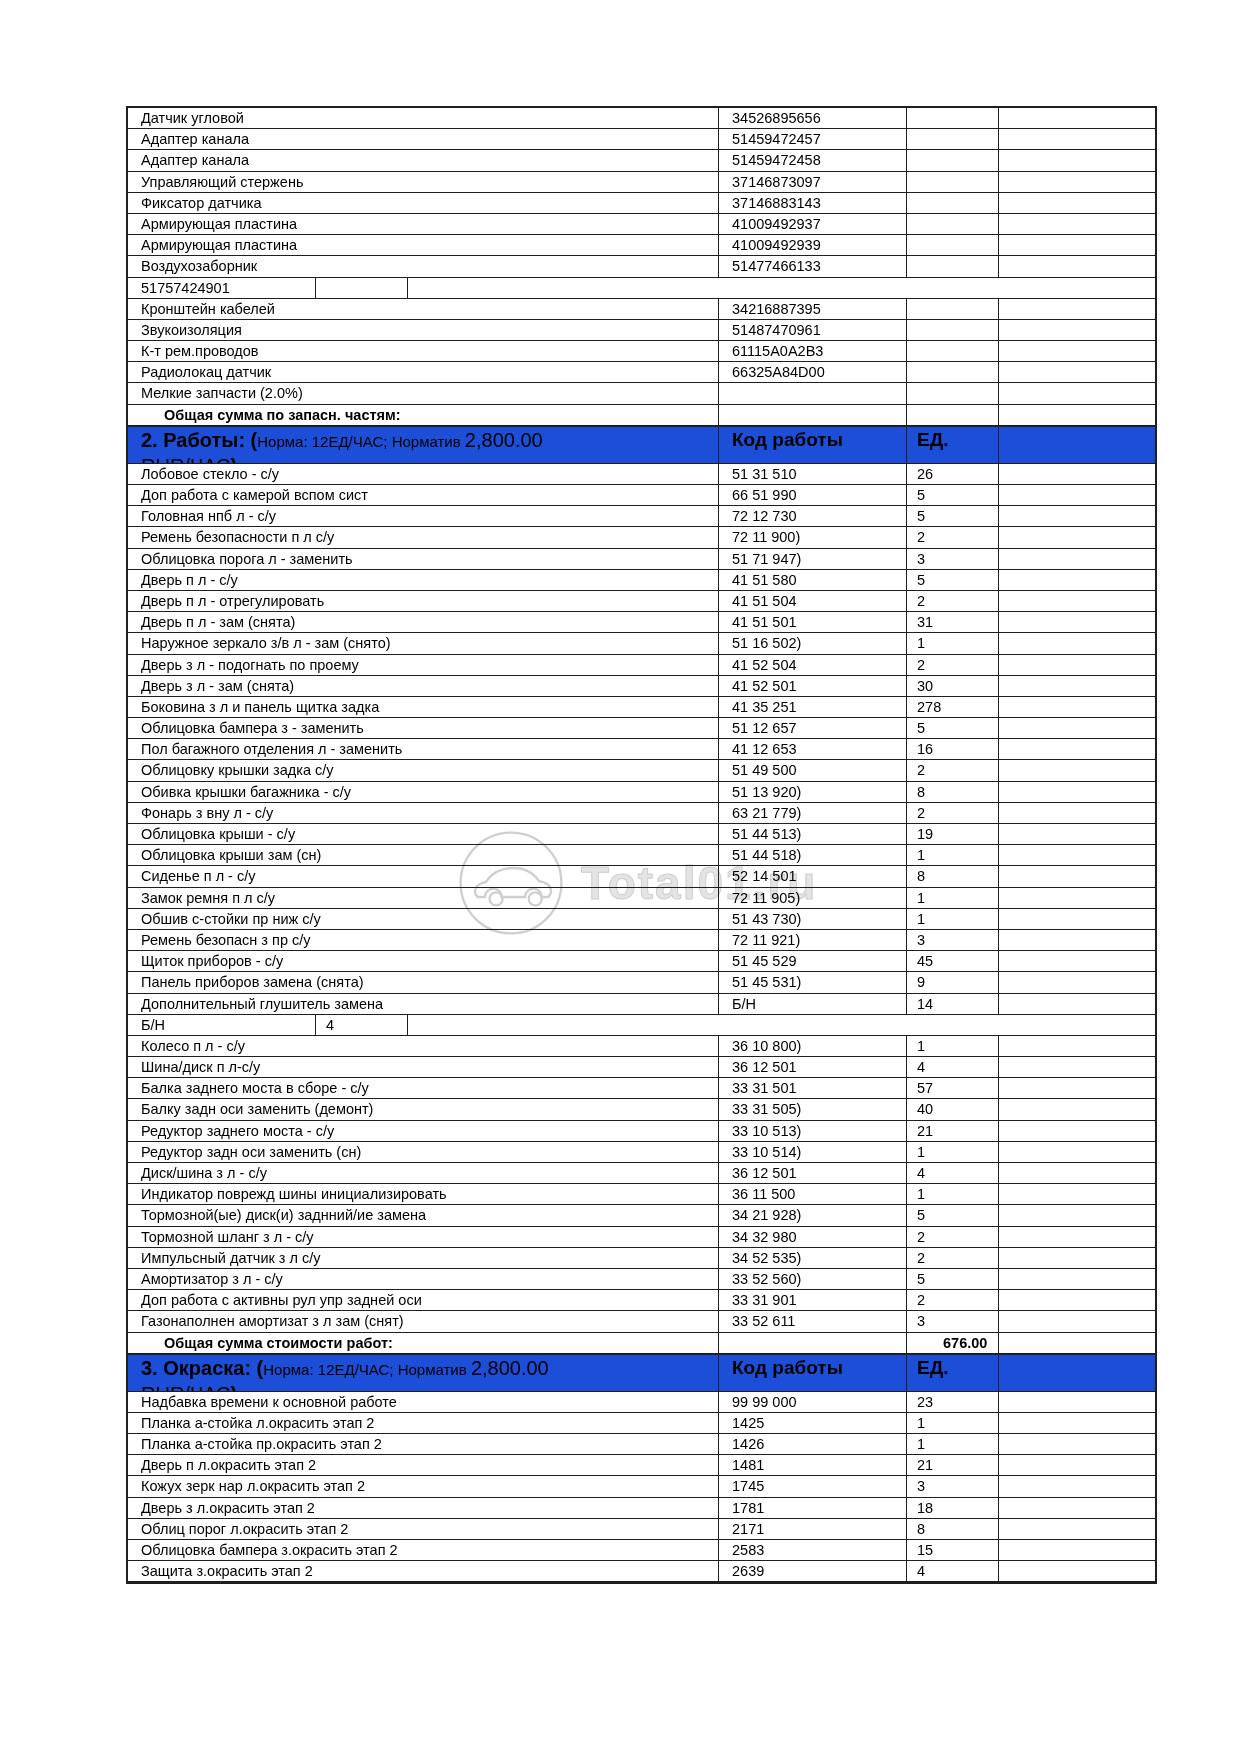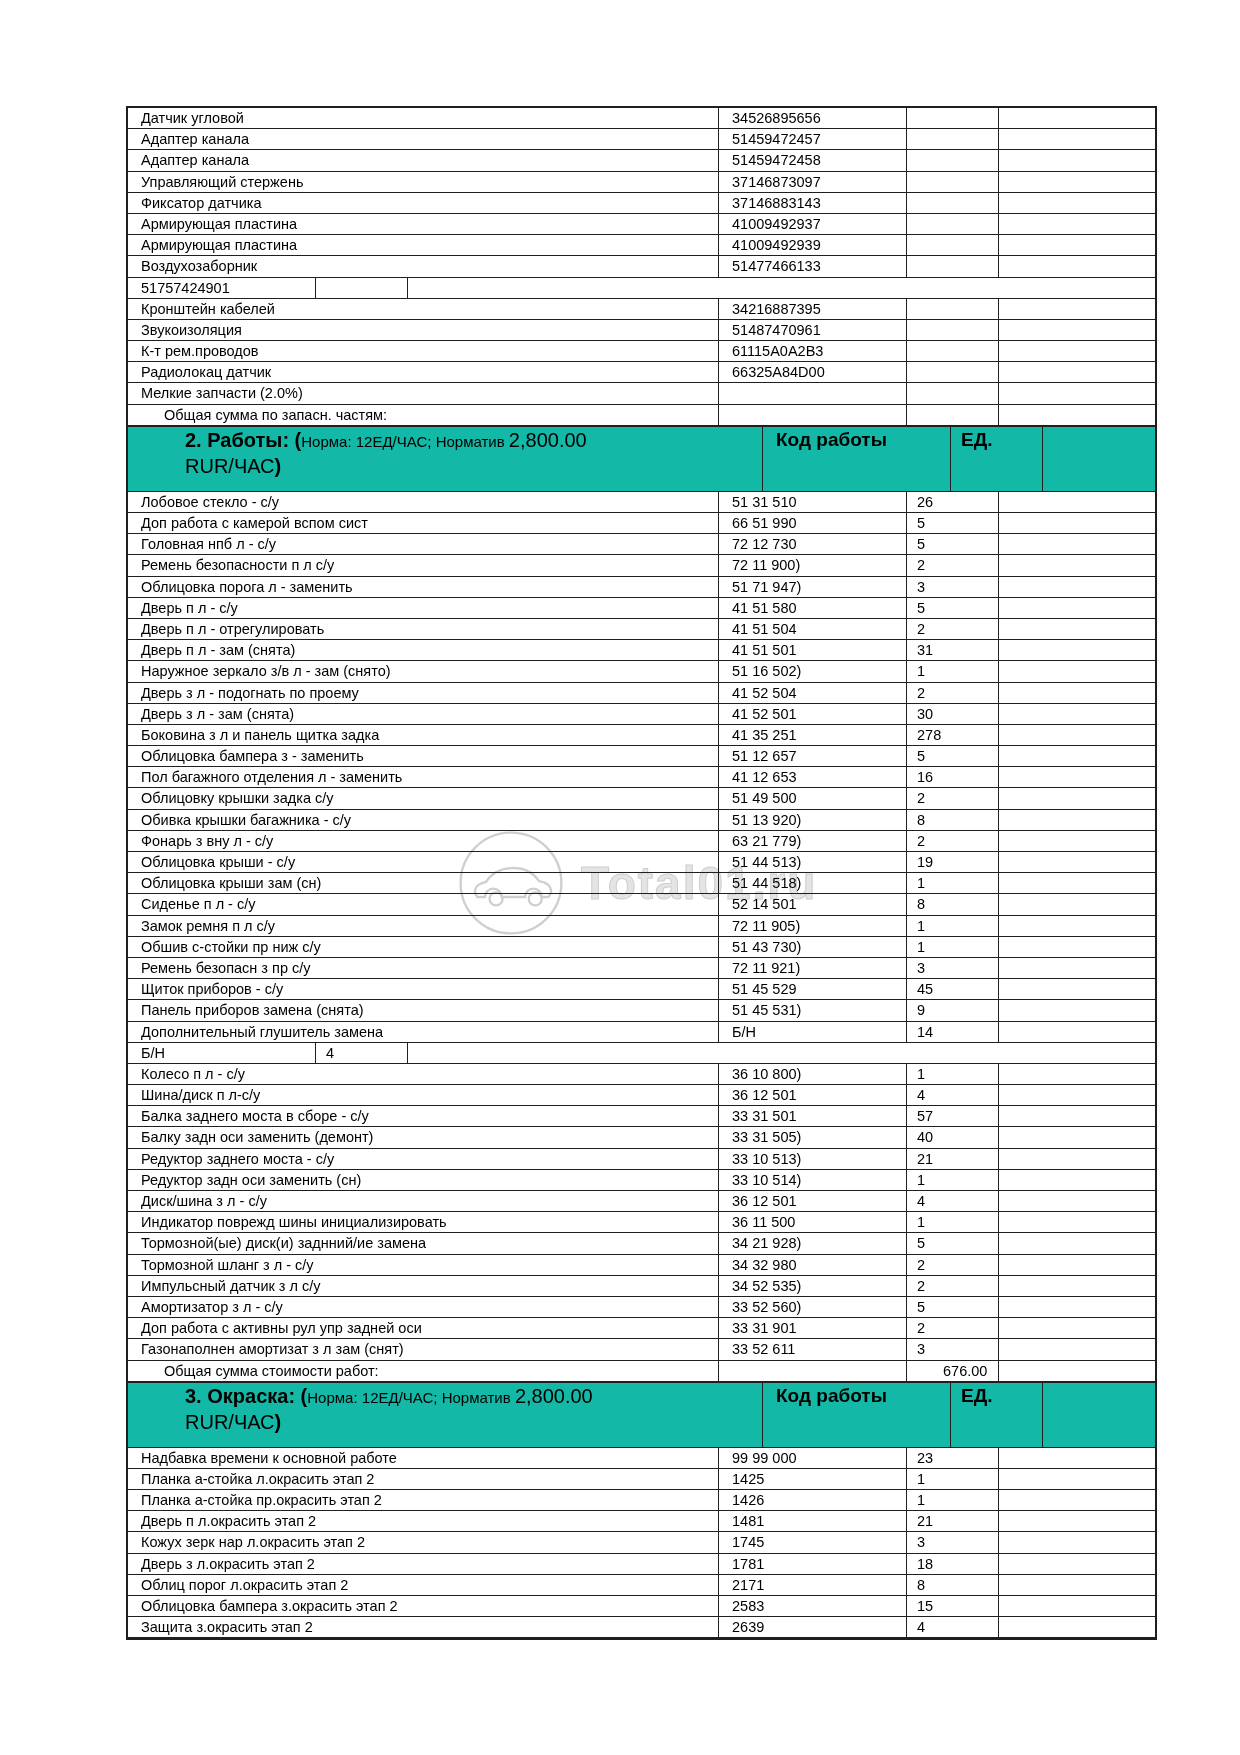--- a/index.html
+++ b/index.html
@@ -32,23 +32,23 @@
   .tr{display:flex;height:21.2px;border-bottom:1px solid #1f1f1f;box-sizing:border-box;background:transparent;}
   .td{
     box-sizing:border-box;padding:0 6px 0 13px;
     font-size:14.5px;line-height:20px;white-space:nowrap;overflow:hidden;
   }
   .c-name{width:591px;border-right:1px solid #1f1f1f;}
   .c-code{width:188px;border-right:1px solid #1f1f1f;}
   .c-unit{width:92px;border-right:1px solid #1f1f1f;padding-left:10px;}
   .c-extra{flex:1;}
 
-  .total-row .c-name,.total-row .c-unit{font-weight:400;padding-left:36px;}
-
-  .section-header{height:66px;background:#14b8a6;border-top:1px solid #1f1f1f;padding-left:44px;}
+  .total-row .c-name,.total-row .c-unit{font-weight:700;padding-left:36px;}
+
+  .section-header{height:38px;background:#1d4ed8;border-top:1px solid #1f1f1f;}
   .section-header .td{white-space:normal;line-height:24px;padding-top:1px;}
   .h-bold{font-weight:700;font-size:20px;}
   .h-small{font-size:15px;}
   .h-big{font-size:20px;font-weight:400;}
   .h-col{font-weight:700;font-size:19px;padding-top:3px;}
 </style>
 </head>
 <body>
 
 <div class="page">

